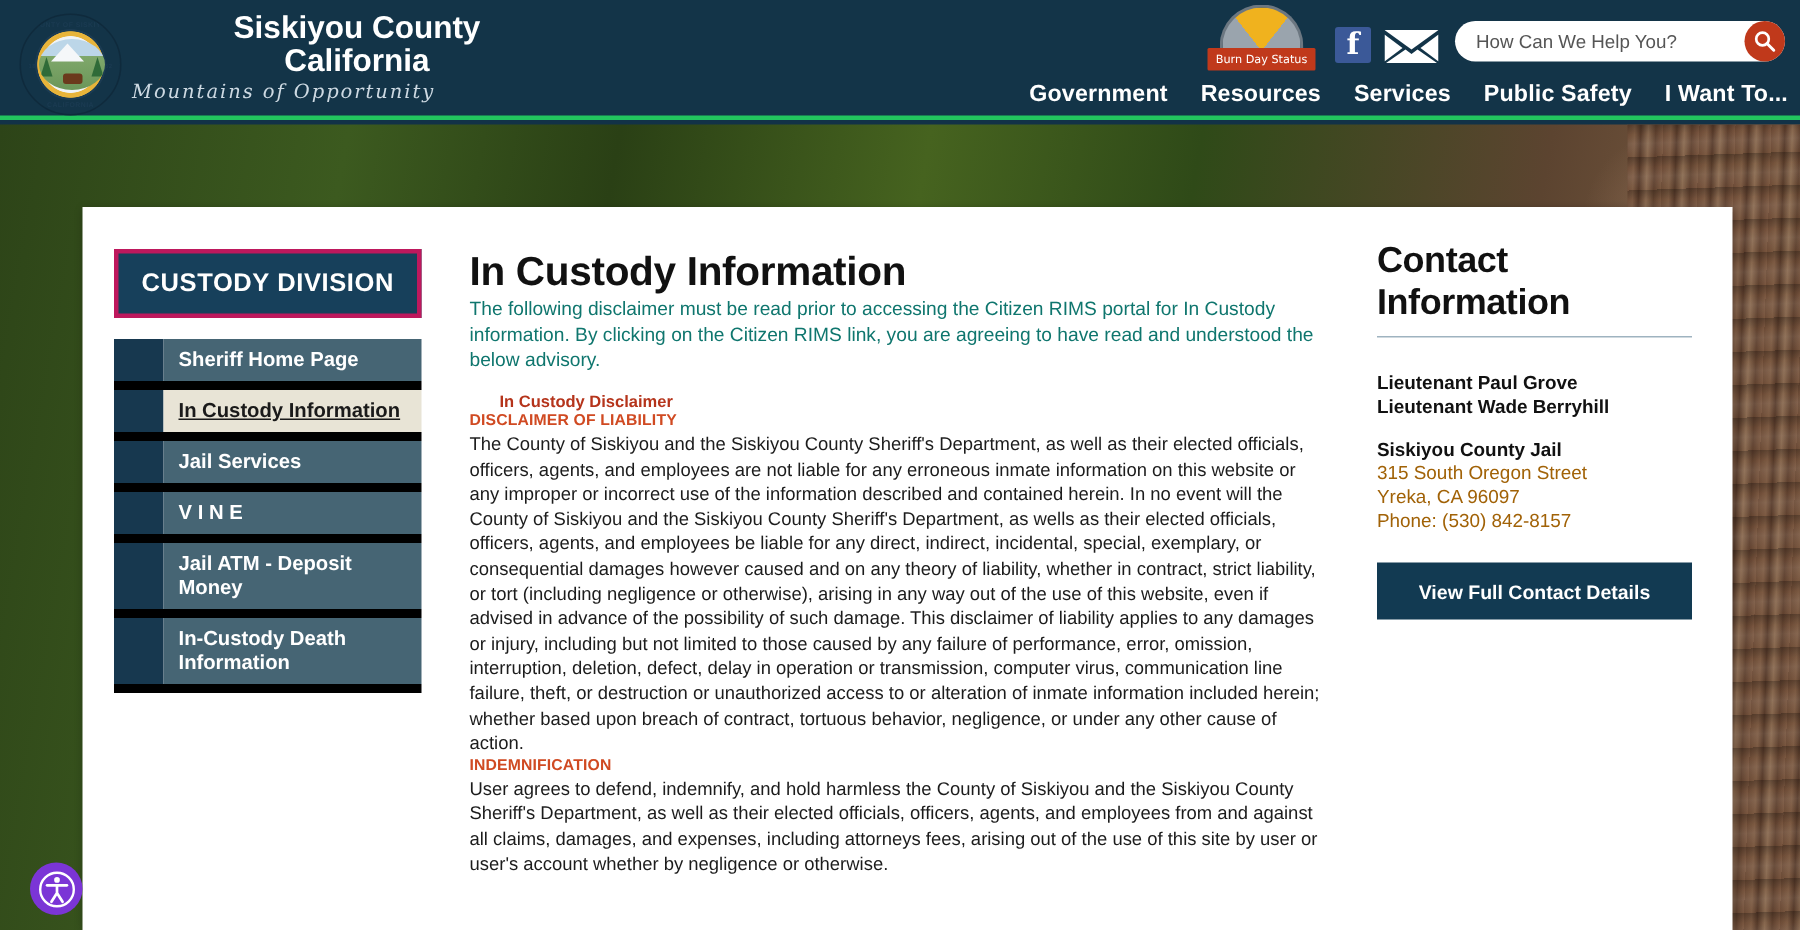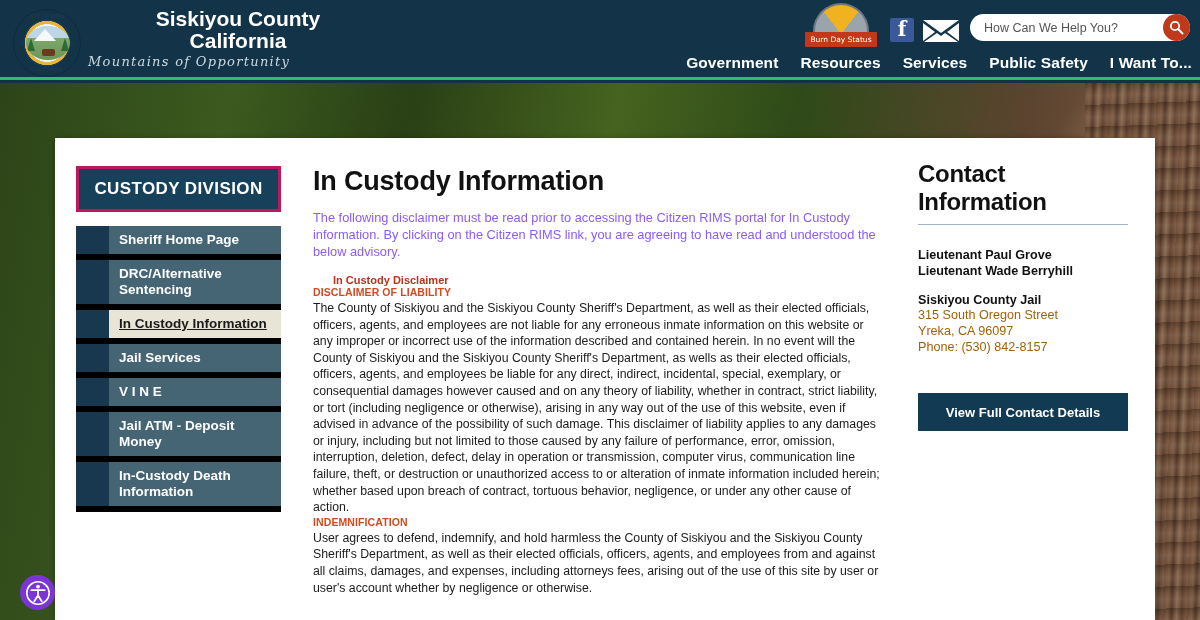--- a/index.html
+++ b/index.html
@@ -184,21 +184,21 @@
   }
 
   
   .content {
     position: absolute; left: 258px; top: 28px; width: 572px;
   }
   .page-title {
     font-size: 27px; font-weight: bold; color: #111; letter-spacing: -.2px;
   }
   .intro {
-    margin-top: 12px; font-size: 12.8px; color: #8b5cf6; line-height: 17px;
+    margin-top: 0; font-size: 12.8px; color: #0f766e; line-height: 17px;
   }
   .disclaimer-link {
     margin-top: 14px; font-size: 11px; font-weight: bold; color: #b5341b;
     text-decoration: none; display: block; padding-left: 20px;
   }
   .sec-head {
     font-size: 10.5px; font-weight: bold; color: #d04a22;
     letter-spacing: .1px;
   }
   .sec-body {
@@ -207,21 +207,21 @@
   }
 
   
   .contact { position: absolute; left: 863px; top: 22px; width: 210px; }
   .contact h2 { font-size: 24px; font-weight: bold; color: #111; letter-spacing: -.3px; }
   .contact .rule { margin-top: 8px; height: 1px; background: #9fb3c0; }
   .contact .names { margin-top: 22px; font-size: 12.6px; font-weight: bold; color: #111; line-height: 16px; }
   .contact .org { margin-top: 14px; font-size: 12.6px; font-weight: bold; color: #111; }
   .contact .addr { font-size: 12.6px; color: #a16207; line-height: 16px; }
   .contact-btn {
-    margin-top: 38px; width: 210px; height: 38px;
+    margin-top: 20px; width: 210px; height: 38px;
     background: #123a52; color: #ffffff;
     font-size: 13px; font-weight: bold;
     display: flex; align-items: center; justify-content: center;
     border: none; cursor: pointer; font-family: "Liberation Sans", sans-serif;
   }
 
   
   .a11y {
     position: absolute; left: 20px; top: 575px;
     width: 35px; height: 35px; border-radius: 50%;
@@ -296,24 +296,20 @@
 
 <div class="card">
 
   <div class="sidebar">
     <div class="division-banner">CUSTODY DIVISION</div>
     <div class="menu">
       <div class="menu-item">
         <div class="menu-tab"></div>
         <div class="menu-label">Sheriff Home Page</div>
       </div>
-      <div class="menu-item">
-        <div class="menu-tab"></div>
-        <div class="menu-label">DRC/Alternative Sentencing</div>
-      </div>
       <div class="menu-item active">
         <div class="menu-tab"></div>
         <div class="menu-label">In Custody Information</div>
       </div>
       <div class="menu-item">
         <div class="menu-tab"></div>
         <div class="menu-label">Jail Services</div>
       </div>
       <div class="menu-item">
         <div class="menu-tab"></div>

